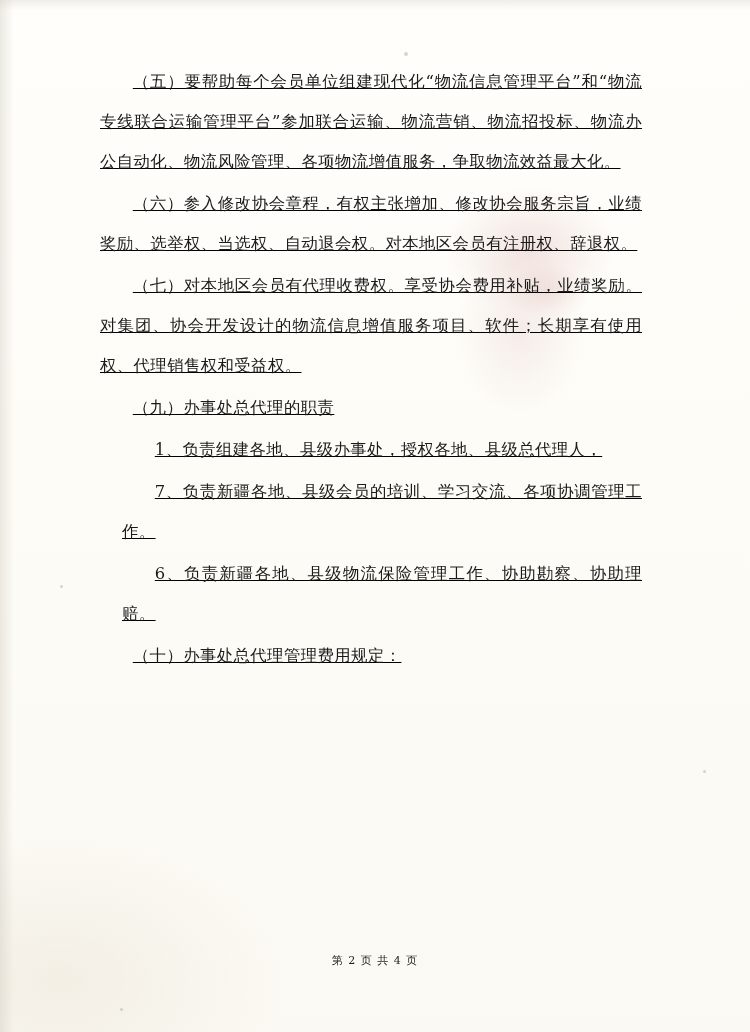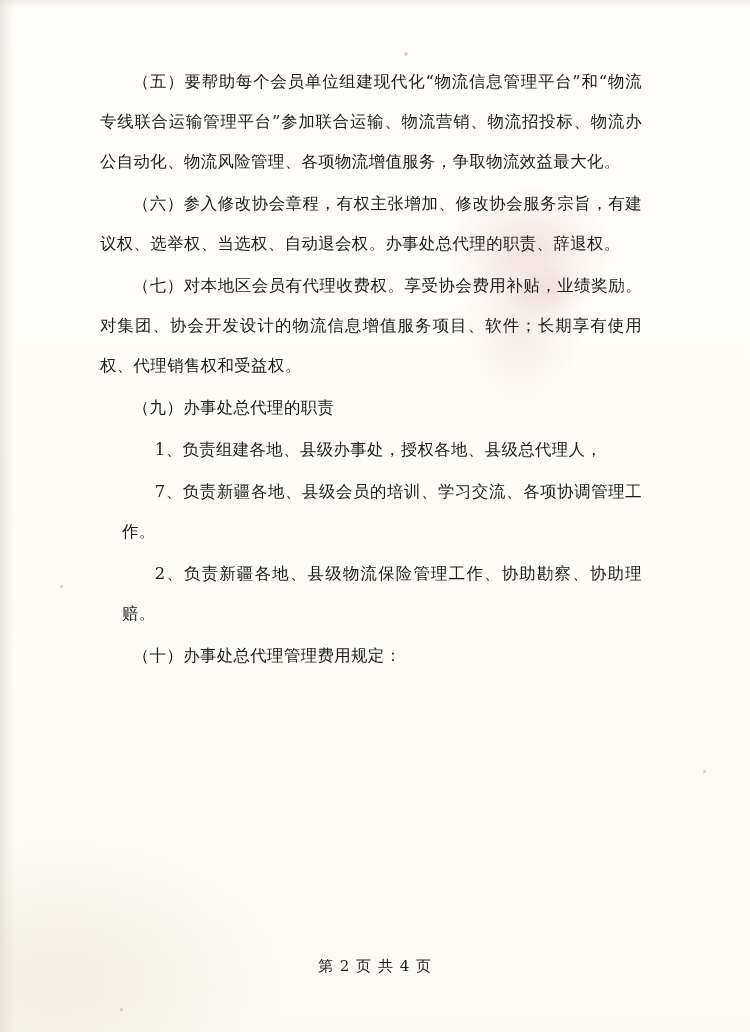--- a/index.html
+++ b/index.html
@@ -39,20 +39,21 @@
     pointer-events: none;
   }
 
   .doc {
     position: absolute;
     left: 0; top: 0;
     width: 750px;
     height: 732px;
     padding: 62px 108px 0 100px;
     box-sizing: border-box;
+    text-decoration: underline;
   }
 
   .speck {
     position: absolute;
     background: #b9b2a4;
     border-radius: 50%;
     opacity: .55;
     pointer-events: none;
   }
 
@@ -66,46 +67,46 @@
     letter-spacing: 0.4px;
   }
   p.indent2 { text-indent: 0; }
   p.indent-num { padding-left: 22px; }
   p.indent-sub { padding-left: 40px; }
 
   .footer {
     position: absolute;
     left: 0;
     right: 0;
-    bottom: 56px;
+    bottom: 64px;
     text-align: center;
-    font-size: 15px;
+    font-size: 11px;
     color: #1d1d1d;
     letter-spacing: 1px;
     font-family: "DejaVu Serif", serif;
   }
 </style>
 </head>
 <body>
 
 <div class="paper"></div>
 <div class="page-edge-left"></div>
 <div class="page-edge-top"></div>
 
 <div class="speck" style="left:404px;top:52px;width:4px;height:4px;"></div>
 <div class="speck" style="left:60px;top:585px;width:3px;height:3px;"></div>
 <div class="speck" style="left:703px;top:770px;width:3px;height:3px;"></div>
 <div class="speck" style="left:120px;top:1008px;width:3px;height:3px;"></div>
 
 <div class="doc">
 
   <p class="para indent2" style="text-indent: 2em;">（五）要帮助每个会员单位组建现代化“物流信息管理平台”和“物流专线联合运输管理平台”参加联合运输、物流营销、物流招投标、物流办公自动化、物流风险管理、各项物流增值服务，争取物流效益最大化。</p>
-  <p class="para indent2" style="text-indent: 2em;">（六）参入修改协会章程，有权主张增加、修改协会服务宗旨，有建议权、选举权、当选权、自动退会权。办事处总代理的职责、辞退权。</p>
+  <p class="para indent2" style="text-indent: 2em;">（六）参入修改协会章程，有权主张增加、修改协会服务宗旨，业绩奖励、选举权、当选权、自动退会权。对本地区会员有注册权、辞退权。</p>
   <p class="para indent2" style="text-indent: 2em;">（七）对本地区会员有代理收费权。享受协会费用补贴，业绩奖励。对集团、协会开发设计的物流信息增值服务项目、软件；长期享有使用权、代理销售权和受益权。</p>
   <p class="para indent2" style="text-indent: 2em;">（九）办事处总代理的职责</p>
   <p class="para indent2 indent-num" style="text-indent: 2em;">1、负责组建各地、县级办事处，授权各地、县级总代理人，</p>
   <p class="para indent2 indent-num" style="text-indent: 2em;">7、负责新疆各地、县级会员的培训、学习交流、各项协调管理工作。</p>
-  <p class="para indent2 indent-num" style="text-indent: 2em;">2、负责新疆各地、县级物流保险管理工作、协助勘察、协助理赔。</p>
+  <p class="para indent2 indent-num" style="text-indent: 2em;">6、负责新疆各地、县级物流保险管理工作、协助勘察、协助理赔。</p>
   <p class="para indent2" style="text-indent: 2em;">（十）办事处总代理管理费用规定：</p>
 
 </div>
 
 <div class="footer">第 2 页 共 4 页</div>
 
 </body></html>

